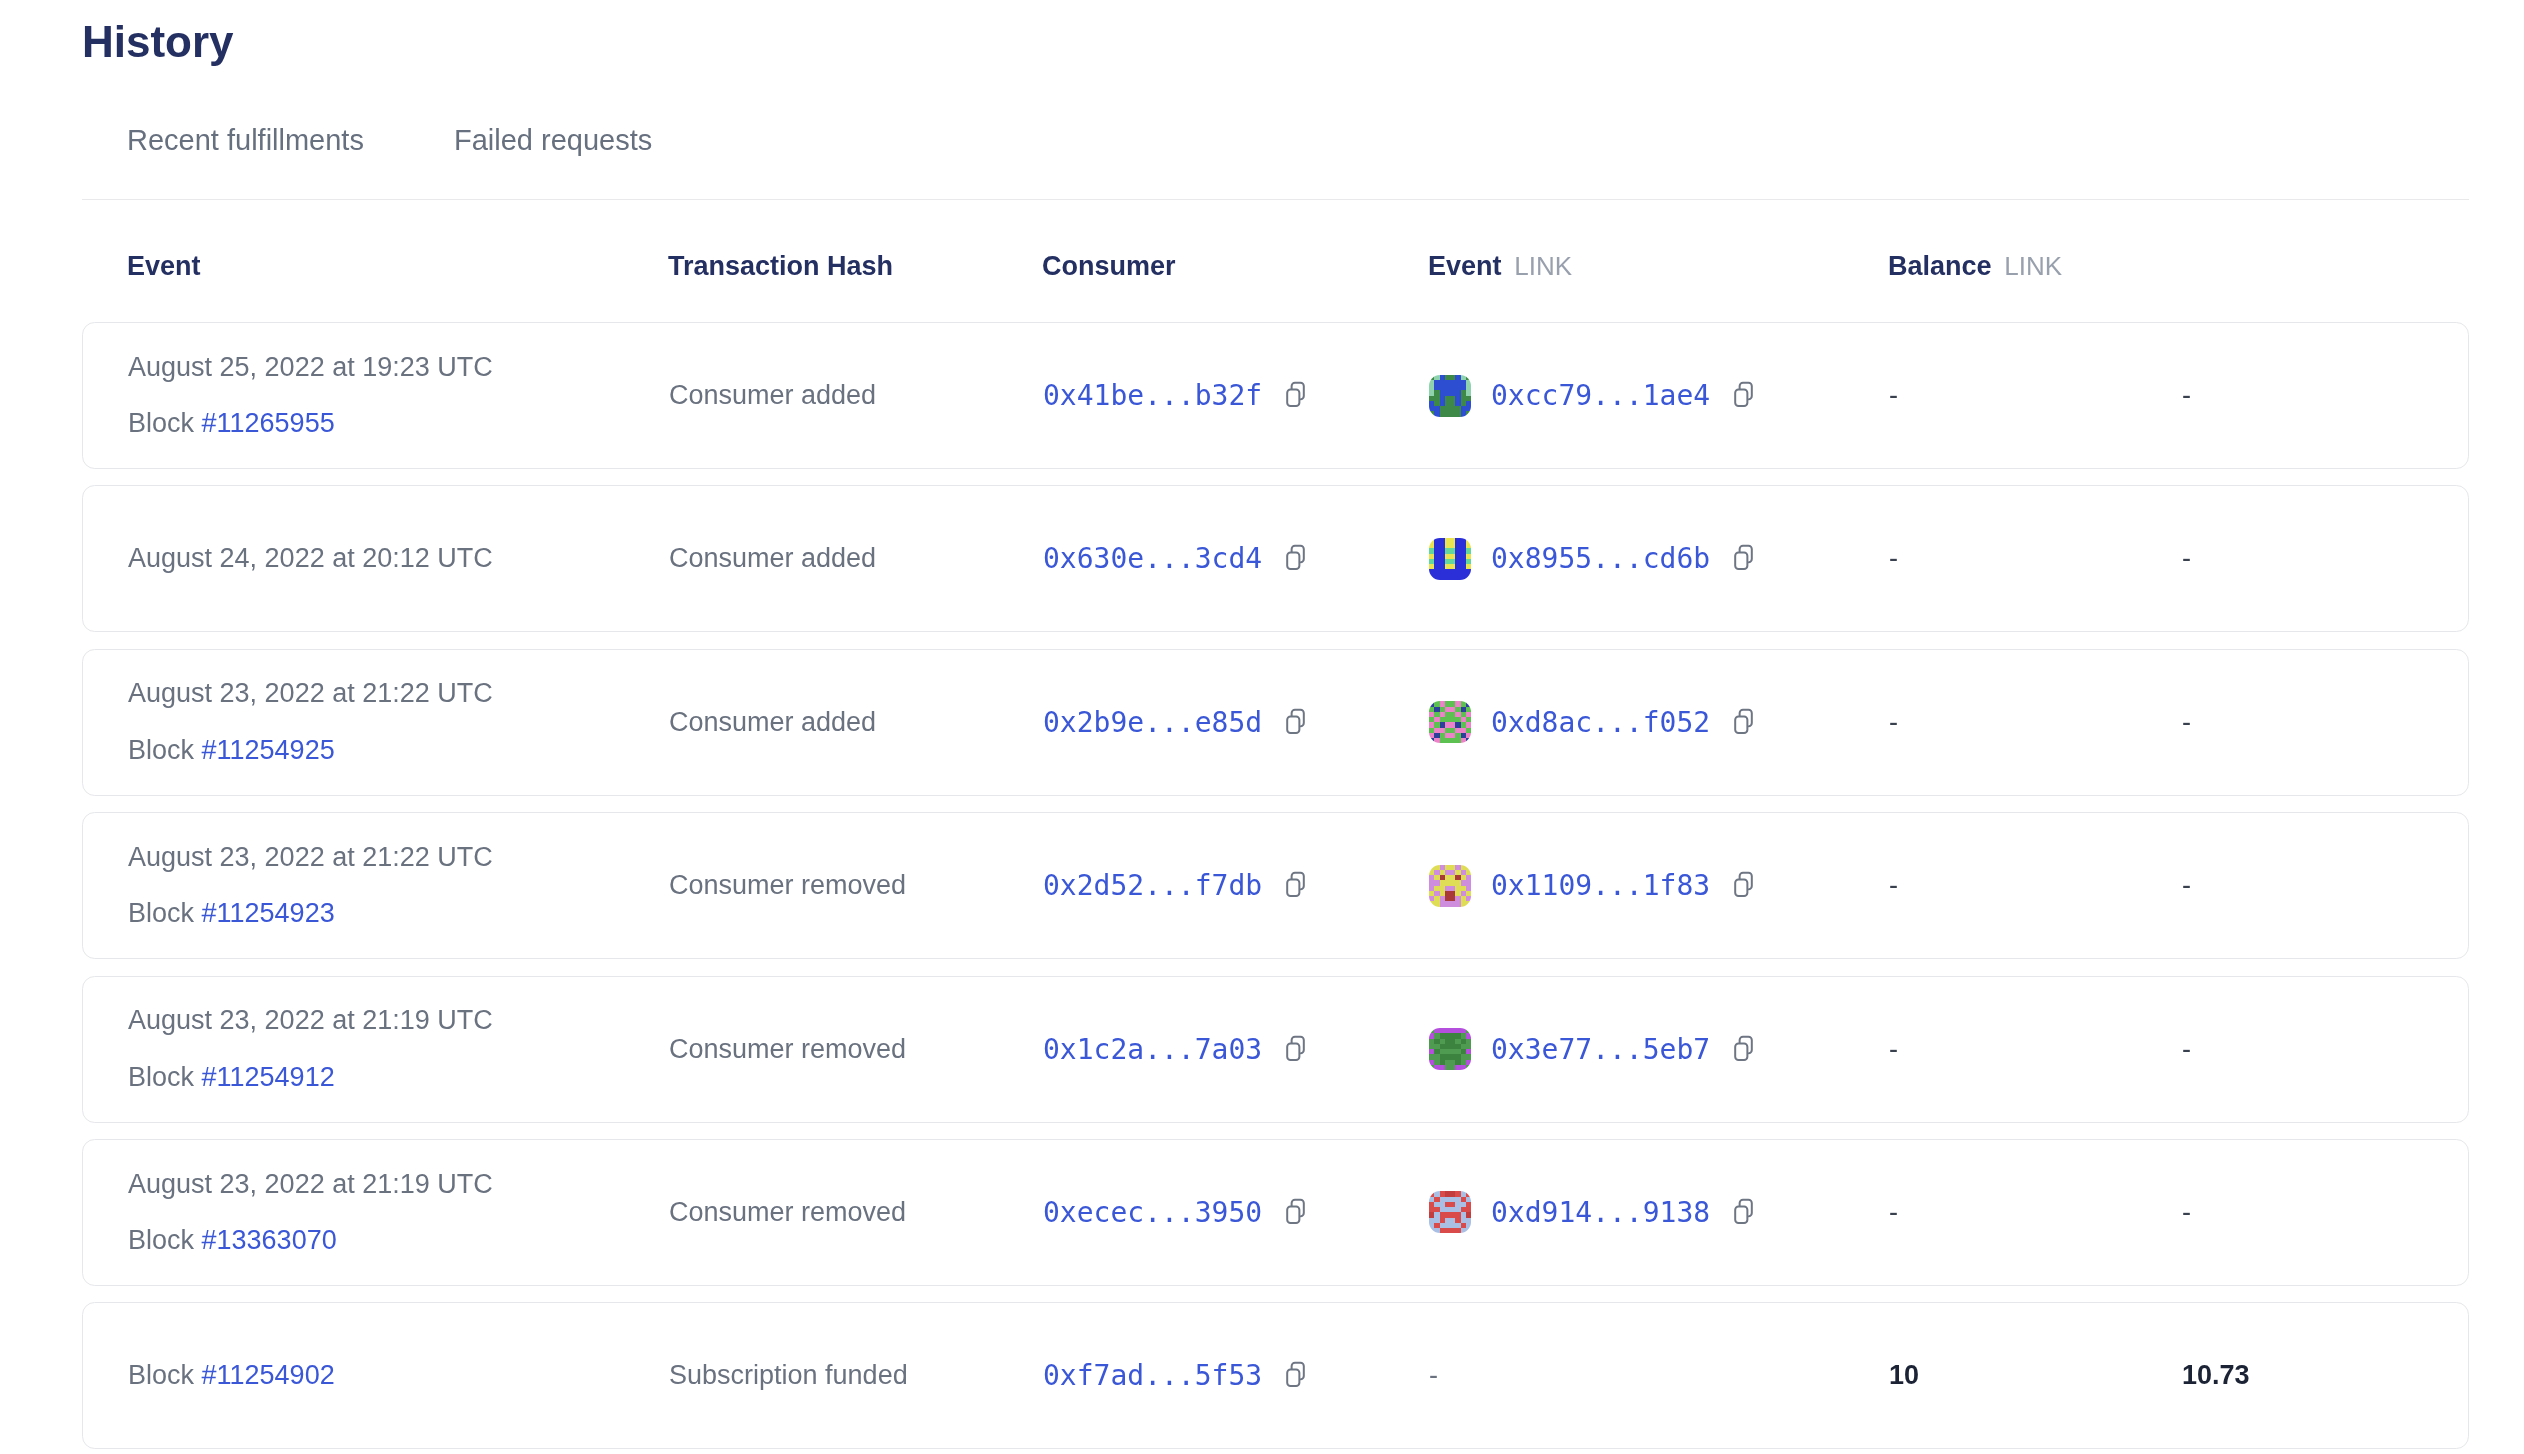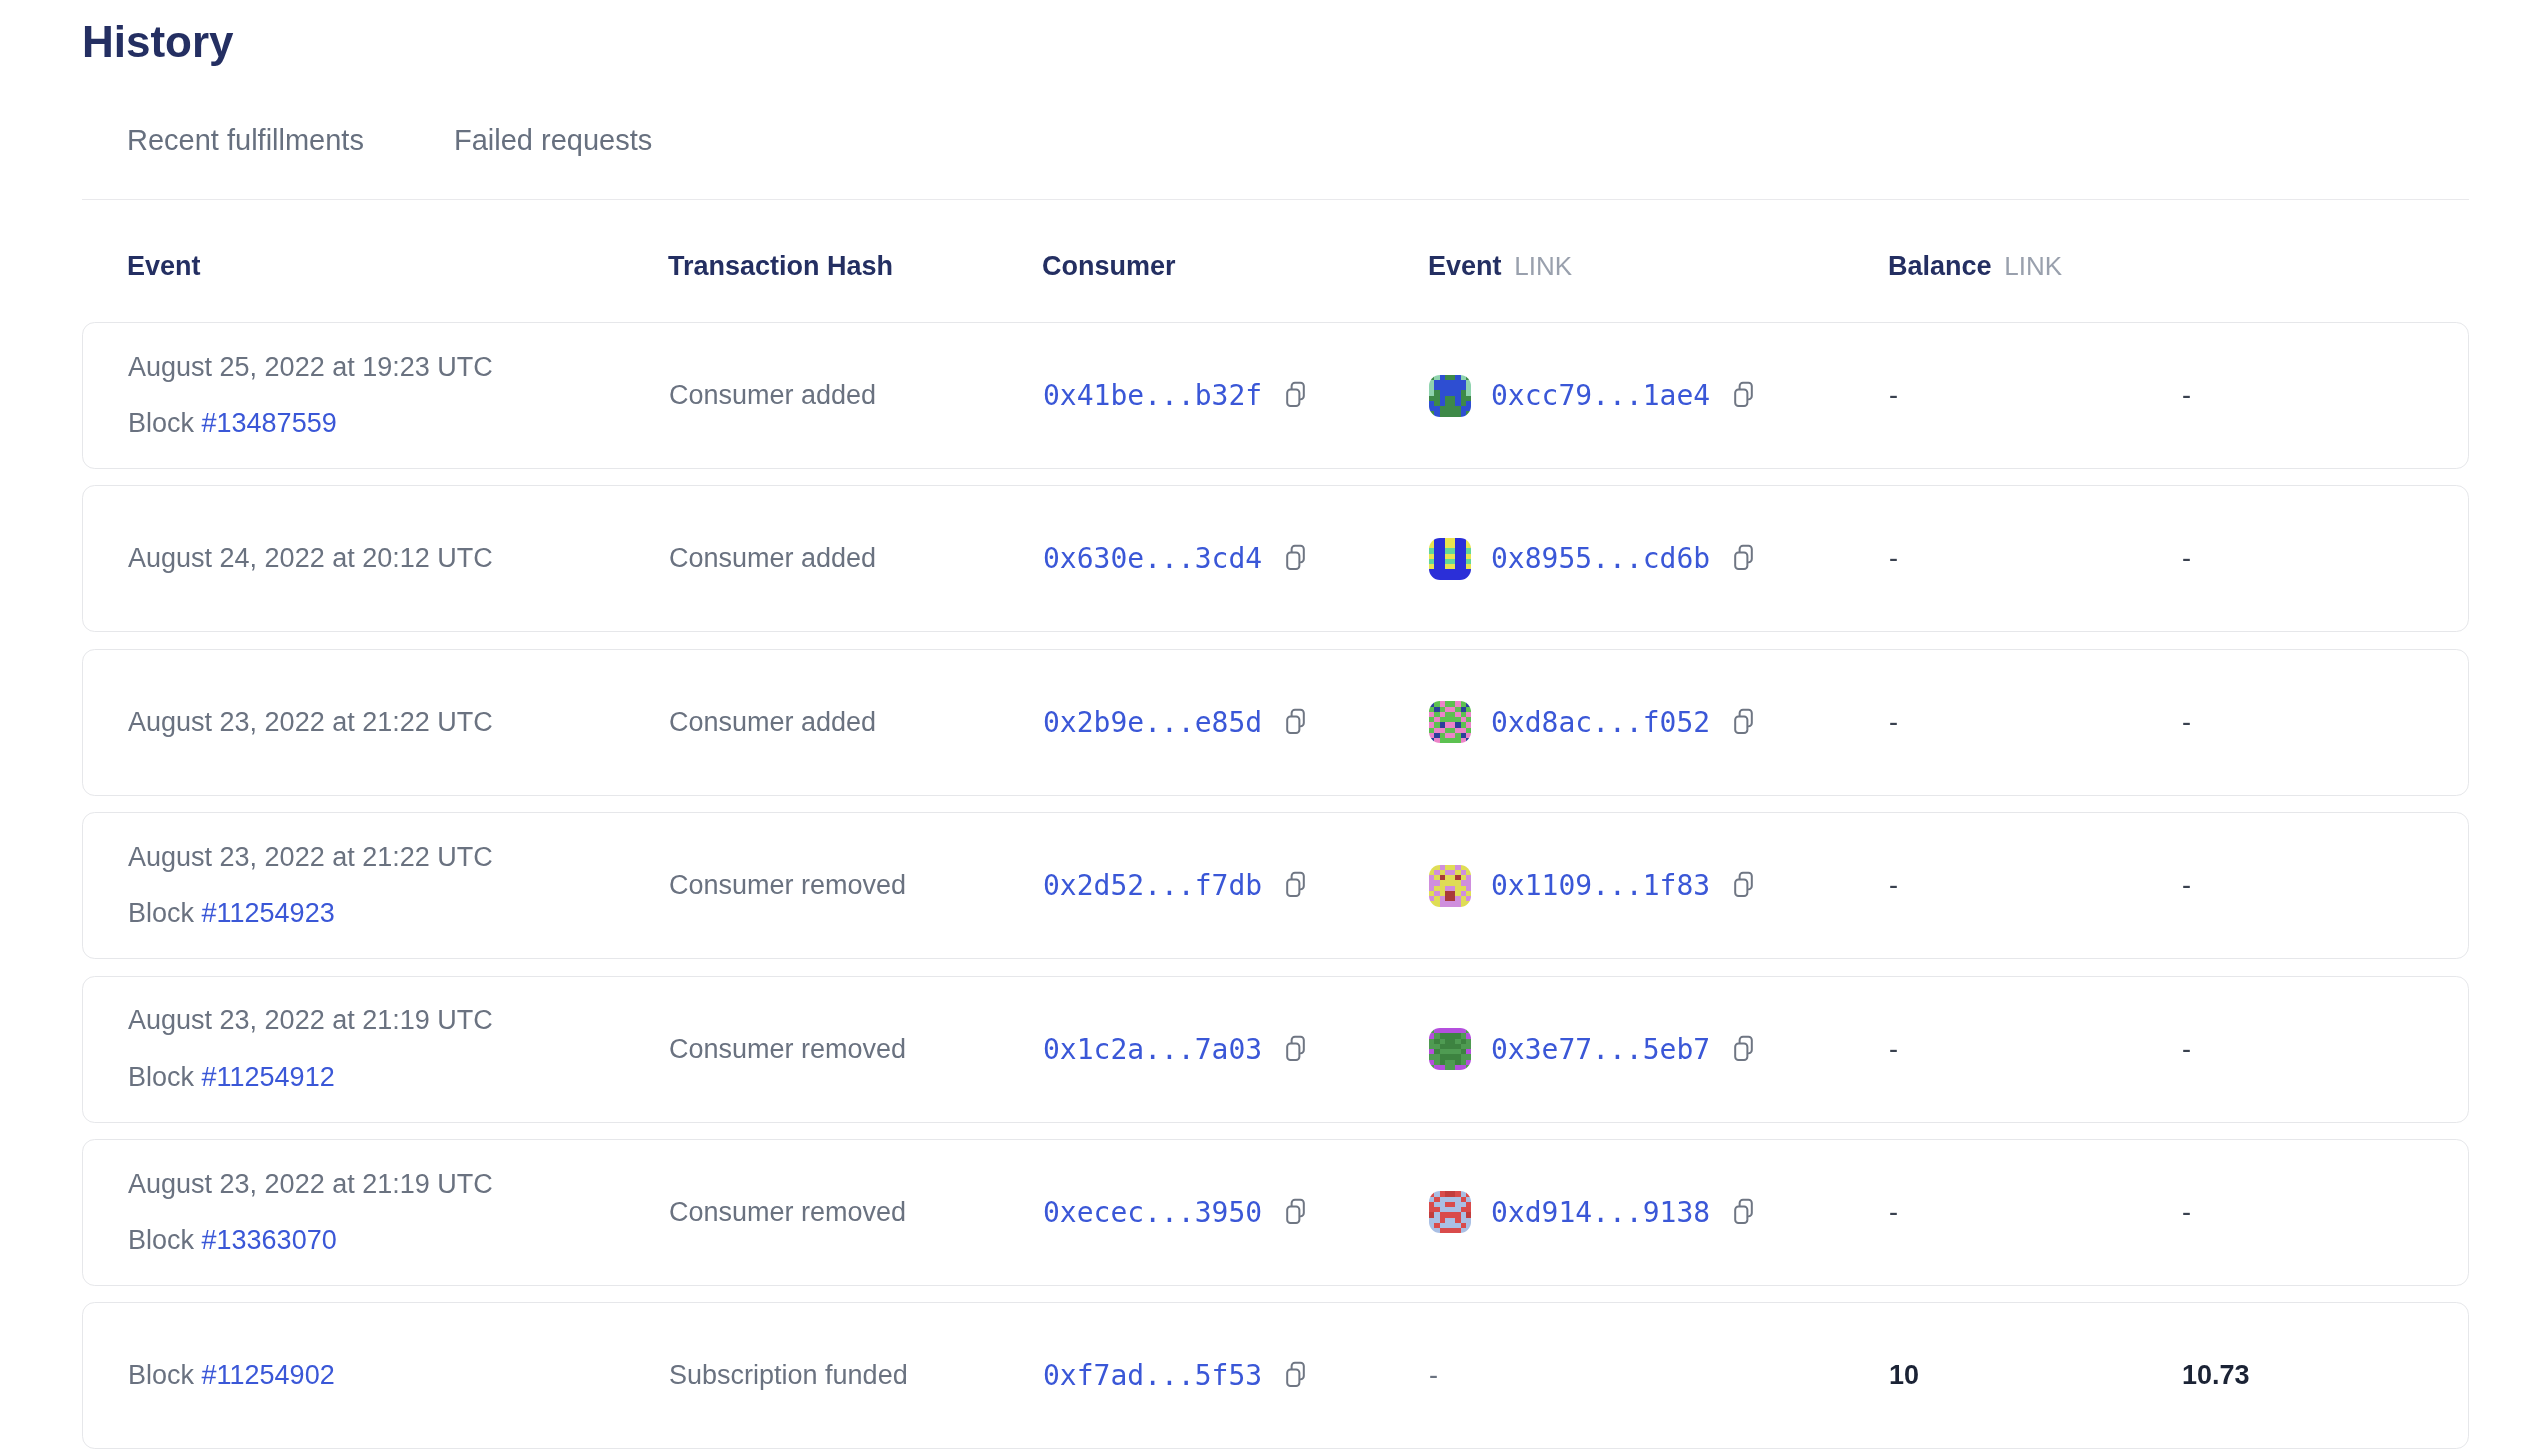--- a/index.html
+++ b/index.html
@@ -100,21 +100,21 @@
     <span>Balance</span><span class="unit">LINK</span>
   </div>
 </div>
 
 <div id="rows">
   <div class="card">
     <div class="time-cell">
       <div>August 25, 2022 at 19:23 UTC</div>
       <div class="block-line">
         <span>Block </span>
-        <a class="link">#13487559</a>
+        <a class="link">#11265955</a>
       </div>
     </div>
     <div>Consumer added</div>
     <div class="hash-cell">
       <a class="link mono">0x41be...b32f</a>
       <span class="copy-icon">
         <svg viewBox="0 0 24 28" fill="none" stroke="currentColor" stroke-width="1.8">
           <rect x="8.5" y="2.5" width="11" height="15" rx="3"></rect>
           <rect x="4.5" y="8.5" width="11" height="15" rx="3" fill="#ffffff"></rect>
         </svg>
@@ -290,20 +290,24 @@
       </span>
 
     </div>
     <div class="amount-cell">-</div>
     <div class="balance-cell">-</div>
   </div>
 
   <div class="card">
     <div class="time-cell">
       <div>August 23, 2022 at 21:22 UTC</div>
+      <div class="block-line">
+        <span>Block </span>
+        <a class="link">#11254925</a>
+      </div>
     </div>
     <div>Consumer added</div>
     <div class="hash-cell">
       <a class="link mono">0x2b9e...e85d</a>
       <span class="copy-icon">
         <svg viewBox="0 0 24 28" fill="none" stroke="currentColor" stroke-width="1.8">
           <rect x="8.5" y="2.5" width="11" height="15" rx="3"></rect>
           <rect x="4.5" y="8.5" width="11" height="15" rx="3" fill="#ffffff"></rect>
         </svg>
       </span>

